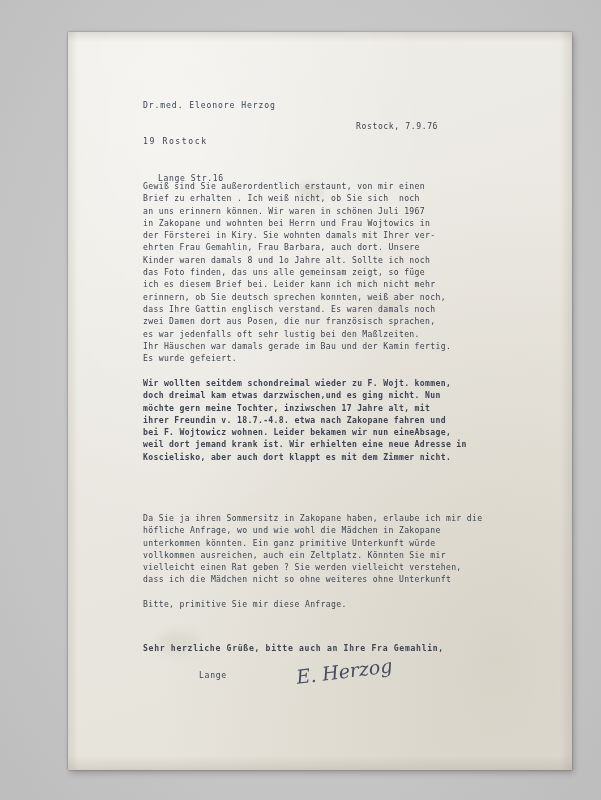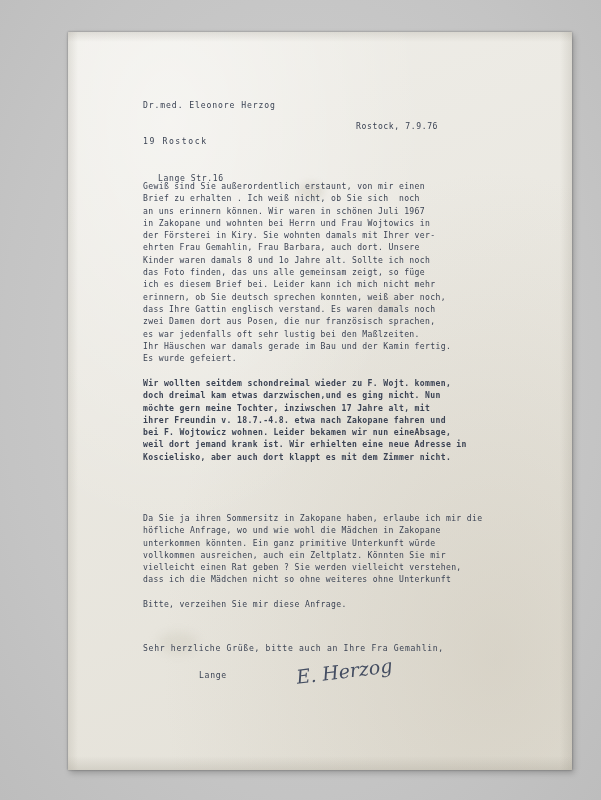--- a/index.html
+++ b/index.html
@@ -87,20 +87,21 @@
   .p1 { top: 148px; }
   .p2 { top: 345px; font-weight: bold; }
   .p3 { top: 432px; margin-top: 48px; }
   .p4 { top: 530px; }
   .p5 { top: 566px; }
   .closing {
     position: absolute;
     left: 75px;
     top: 610px;
     letter-spacing: 0.7px;
+    font-weight: bold;
   }
   .ihre {
     position: absolute;
     left: 131px;
     top: 637px;
     letter-spacing: 0.7px;
   }
   .signature {
     position: absolute;
     left: 228px;
@@ -174,21 +175,21 @@
 ihrer Freundin v. 18.7.-4.8. etwa nach Zakopane fahren und
 bei F. Wojtowicz wohnen. Leider bekamen wir nun eineAbsage,
 weil dort jemand krank ist. Wir erhielten eine neue Adresse in
 Koscielisko, aber auch dort klappt es mit dem Zimmer nicht.</div>
     <div class="typed body-block p3">Da Sie ja ihren Sommersitz in Zakopane haben, erlaube ich mir die
 höfliche Anfrage, wo und wie wohl die Mädchen in Zakopane
 unterkommen könnten. Ein ganz primitive Unterkunft würde
 vollkommen ausreichen, auch ein Zeltplatz. Könnten Sie mir
 vielleicht einen Rat geben ? Sie werden vielleicht verstehen,
 dass ich die Mädchen nicht so ohne weiteres ohne Unterkunft</div>
-    <div class="typed body-block p5">Bitte, verzeihen Sie mir diese Anfrage.</div>
+    <div class="typed body-block p5">Bitte, primitive Sie mir diese Anfrage.</div>
 
     <div class="typed closing">Sehr herzliche Grüße, bitte auch an Ihre Fra Gemahlin,</div>
     <div class="typed ihre">Lange</div>
     <div class="signature">E. Herzog</div>
 
     <div class="edge-shade edge-top"></div>
     <div class="edge-shade edge-left"></div>
     <div class="edge-shade edge-right"></div>
     <div class="edge-shade edge-bottom"></div>
   </div>

